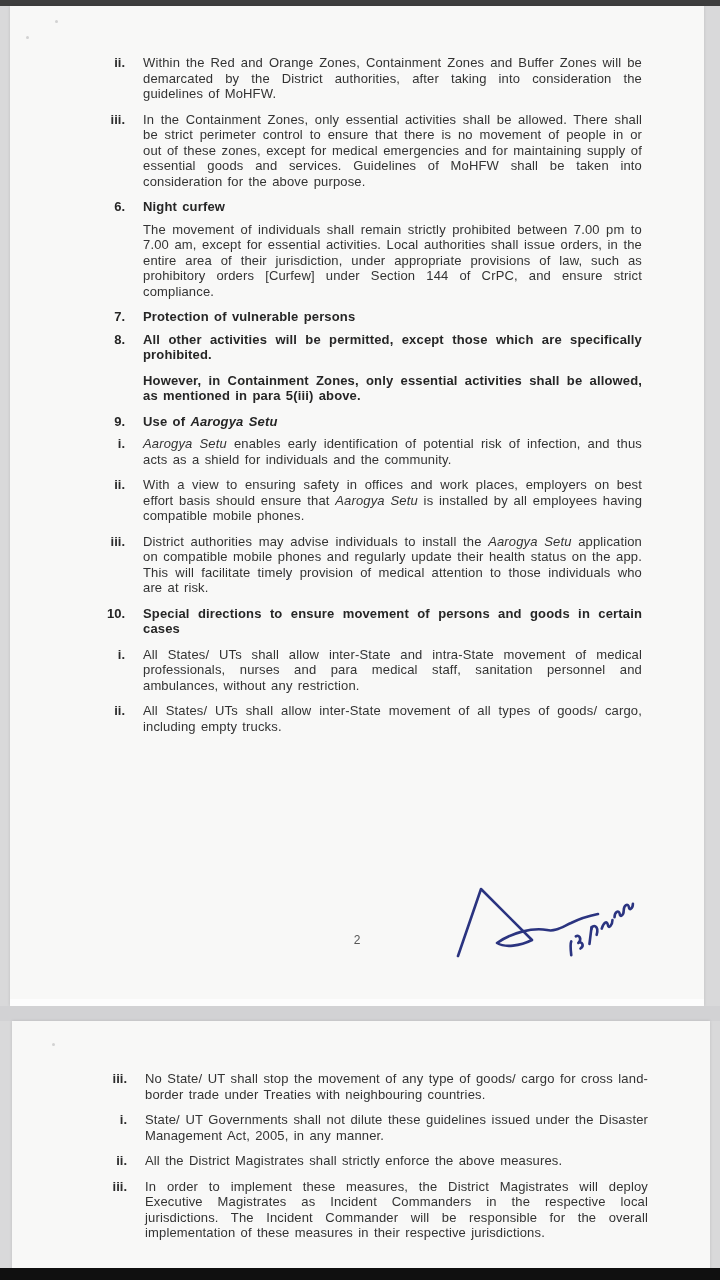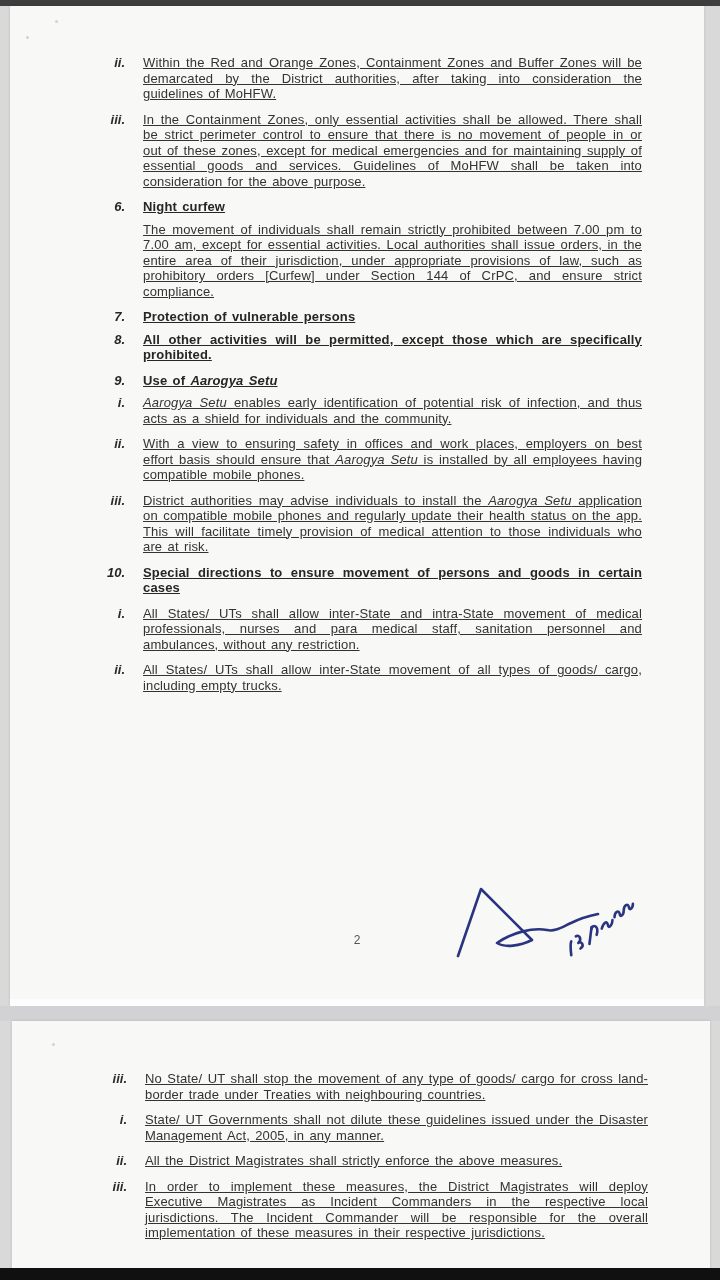--- a/index.html
+++ b/index.html
@@ -28,28 +28,27 @@
   }
   .page-two {
     top:1021px; left:12px; width:698px; height:259px;
     padding:50px 62px 0 85px;
   }
   .row { display:flex; margin-bottom:10px; }
   .row.tight { margin-bottom:7px; }
   .num {
     flex:0 0 48px; padding-right:18px; text-align:right;
     font-weight:bold; color:#2c2c2c;
-    font-size:13px; line-height:15.5px;font-style:italic;
+    font-size:13px; line-height:15.5px;
   }
   .txt {
     flex:1; text-align:justify; text-align-last:left;
     font-size:13px; line-height:15.5px;
     letter-spacing:0.15px; word-spacing:1.5px;
     color:#333333;
-    text-decoration:underline;
   }
   .bold .num, .bold .txt { font-weight:bold; color:#262626; }
   .pg-num {
     position:absolute; left:0; top:927px; width:694px;
     text-align:center; font-size:12px; color:#555;
   }
   .signature {
     position:absolute; left:438px; top:876px; width:232px; height:84px;
   }
   .speck { position:absolute; width:3px; height:3px; border-radius:50%; background:#d2d2d2; }
@@ -95,20 +94,24 @@
     </div>
 
     <div class="row bold tight">
       <div class="num">7.</div>
       <div class="txt">Protection of vulnerable persons</div>
     </div>
 
     <div class="row bold">
       <div class="num">8.</div>
       <div class="txt">All other activities will be permitted, except those which are specifically prohibited.</div>
+    </div>
+    <div class="row bold">
+      <div class="num"></div>
+      <div class="txt">However, in Containment Zones, only essential activities shall be allowed, as mentioned in para 5(iii) above.</div>
     </div>
 
     <div class="row bold tight">
       <div class="num">9.</div>
       <div class="txt"><span>Use of </span><span style="font-style: italic;">Aarogya Setu</span></div>
     </div>
     <div class="row">
       <div class="num">i.</div>
       <div class="txt"><span style="font-style: italic;">Aarogya Setu</span><span> enables early identification of potential risk of infection, and thus acts as a shield for individuals and the community.</span></div>
     </div>

